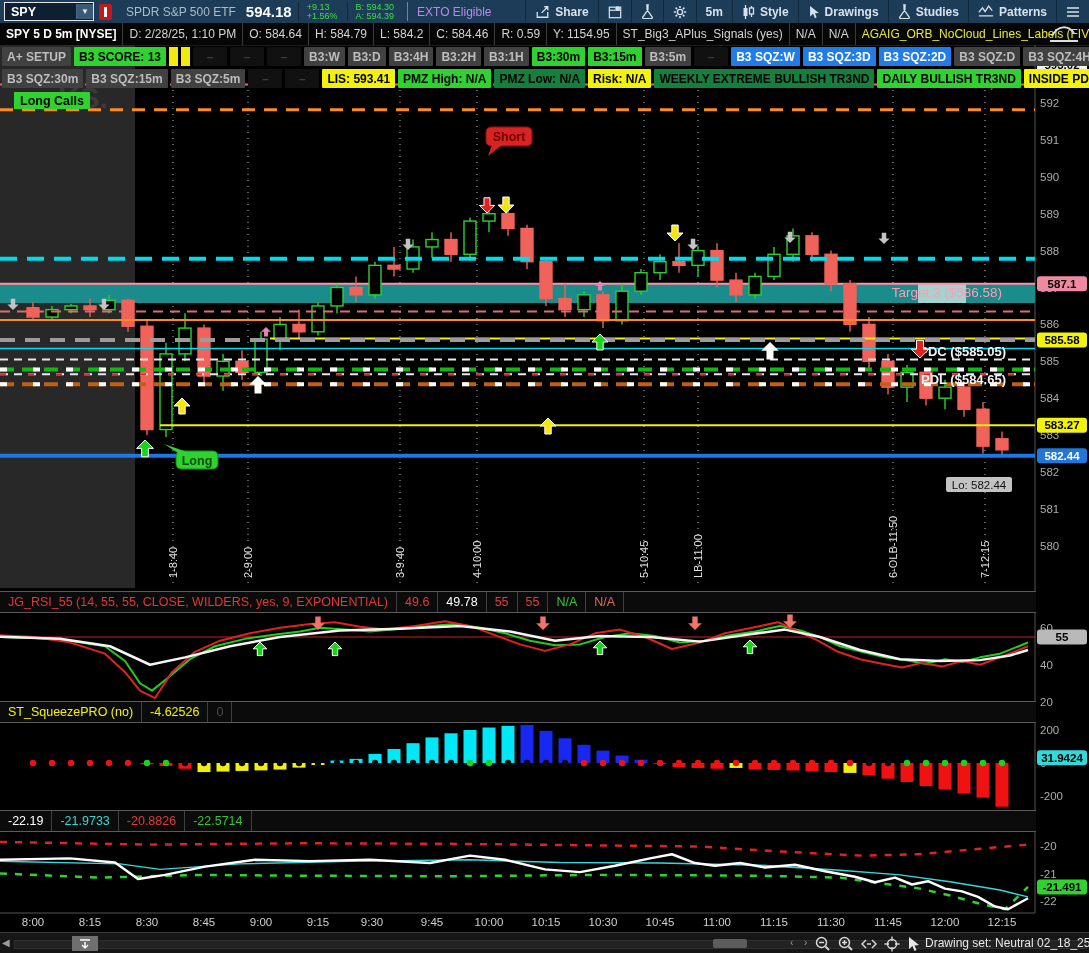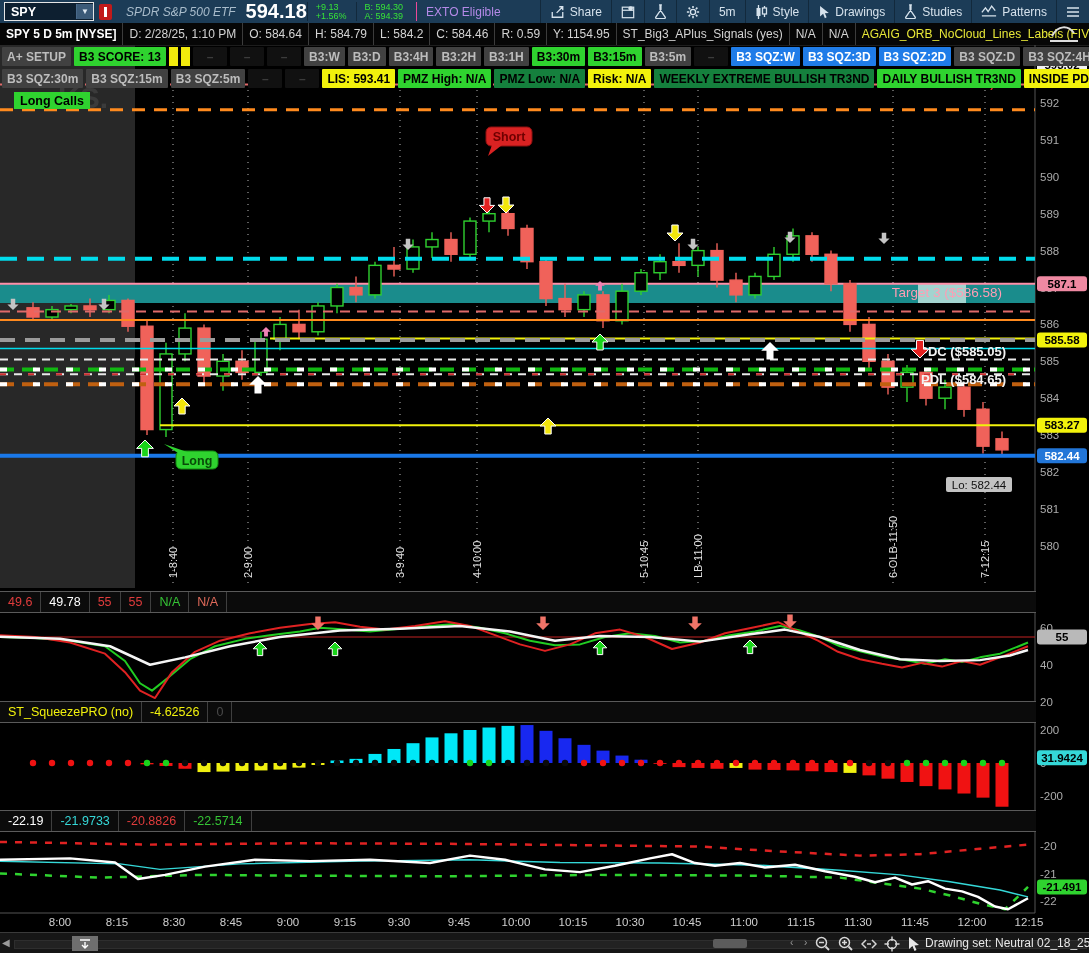--- a/index.html
+++ b/index.html
@@ -9,26 +9,26 @@
   .toolbar{position:absolute;top:0;left:0;width:1089px;height:23px;background:#1c3c57;
            display:flex;align-items:center;color:#d6e2ec;font-size:12px;}
   .symbox{display:flex;align-items:center;background:#0d1f30;border:1px solid #e5e5e5;
           height:17px;margin-left:4px;width:88px;}
   .symbox .sym{color:#fff;font-weight:bold;padding:0 6px;flex:1;font-size:12.5px;}
   .symbox .dd{width:16px;height:15px;background:#3b5a78;border-left:1px solid #49698a;
               color:#dfe9f2;font-size:8px;display:flex;align-items:center;justify-content:center;}
   .alert{width:13px;height:16px;background:#c21a1a;border-radius:2px;margin-left:5px;
          display:flex;align-items:center;justify-content:center;}
   .alert i{display:block;width:3px;height:10px;background:#fff;}
-  .tb-name{color:#a9bccb;margin:0 10px 0 14px;white-space:nowrap;font-style:italic;}
-  .tb-last{color:#fff;font-weight:bold;font-size:20px;margin-right:0;}
+  .tb-name{color:#a9bccb;margin:0 10px 0 14px;white-space:nowrap;}
+  .tb-last{color:#fff;font-weight:bold;font-size:15px;margin-right:6px;}
   .stack{display:flex;flex-direction:column;line-height:9px;font-size:9px;color:#37e337;
          margin-right:9px;border-left:1px solid #12293c;padding-left:8px;height:19px;justify-content:center;}
   .tb-note{color:#b58ae8;margin-left:4px;white-space:nowrap;border-left:1px solid #ec4899;padding-left:9px;height:19px;display:flex;align-items:center;}
-  .tb-right{margin-left:auto;display:flex;align-items:flex-start;height:100%;}
+  .tb-right{margin-left:auto;display:flex;align-items:flex-start;height:100%;font-weight:bold;}
   .tb-btn{display:flex;align-items:center;gap:5px;padding:0 9px;height:100%;
           border-left:1px solid #12293c;white-space:nowrap;cursor:default;}
   .tb-btn svg{display:block;}
   
   .infobar{position:absolute;top:23px;left:0;width:1089px;height:22px;background:#060606;
            border-bottom:1px solid #1d1d1d;display:flex;font-size:12px;color:#d4d4d4;align-items:stretch;}
   .infobar .cell{border-right:1px solid #3c3c3c;padding:3px 6px;white-space:nowrap;display:flex;align-items:center;}
   .infobar .cell.first{color:#fff;font-weight:bold;}
   .infobar .cell.yellow{color:#e8e838;}
   
@@ -42,21 +42,21 @@
   .badge.yellow{background:#f2f20c;color:#000;}
   .badge.red{background:#15803d;color:#000;}
   .badge.dark{background:#111;color:#3c3c3c;min-width:24px;justify-content:center;}
   .ybar{width:9px;background:#f2ea0c;}
   
   .phead{position:absolute;left:0;width:1036px;height:20px;background:#0b0b0b;
          border-top:1px solid #5a5a5a;border-bottom:1px solid #5a5a5a;display:flex;
          font-size:12.5px;align-items:stretch;z-index:4;}
   .phead .cell{border-right:1px solid #3f3f3f;padding:2px 8px;white-space:nowrap;display:flex;align-items:center;}
   
-  .timeaxis{position:absolute;top:914px;left:0;width:951px;height:18px;z-index:4;margin-left:27px;}
+  .timeaxis{position:absolute;top:914px;left:0;width:951px;height:18px;z-index:4;}
   .timeaxis span{position:absolute;transform:translateX(-50%);color:#cfcfcf;font-size:11.5px;top:2px;}
   
   .bottombar{position:absolute;top:932px;left:0;width:1089px;height:21px;background:#161616;
              border-top:1px solid #3a3a3a;z-index:6;color:#e8e8e8;font-size:12px;}
   .bb-track{position:absolute;left:14px;right:2px;top:7px;height:7px;background:#222;border:1px solid #2e2e2e;}
   .bb-jump{position:absolute;left:72px;top:3px;width:26px;height:15px;background:#6f6f6f;display:flex;align-items:center;justify-content:center;}
   .bb-handle{position:absolute;left:713px;top:6px;width:34px;height:9px;background:#5c5c5c;border-radius:2px;}
   .bb-left{position:absolute;left:2px;top:4px;color:#9a9a9a;font-size:10px;}
   .bb-mini{position:absolute;top:4px;color:#9a9a9a;font-size:10px;}
   .bb-icons{position:absolute;left:815px;top:2px;display:flex;gap:7px;align-items:center;height:17px;}
@@ -585,20 +585,21 @@
       <div class="badge yellow">LIS: 593.41</div>
       <div class="badge green">PMZ High: N/A</div>
       <div class="badge red">PMZ Low: N/A</div>
       <div class="badge yellow">Risk: N/A</div>
       <div class="badge red">WEEKLY EXTREME BULLISH TR3ND</div>
       <div class="badge green">DAILY BULLISH TR3ND</div>
       <div class="badge yellow">INSIDE PDH/PDL</div>
     </div>
 
   <div class="phead" id="rsi-head" style="top:591px;">
+      <div class="cell" style="color: rgb(224, 56, 56);">JG_RSI_55 (14, 55, 55, CLOSE, WILDERS, yes, 9, EXPONENTIAL)</div>
       <div class="cell" style="color: rgb(224, 60, 60);">49.6</div>
       <div class="cell" style="color: rgb(255, 255, 255);">49.78</div>
       <div class="cell" style="color: rgb(224, 60, 60);">55</div>
       <div class="cell" style="color: rgb(224, 60, 60);">55</div>
       <div class="cell" style="color: rgb(53, 196, 53);">N/A</div>
       <div class="cell" style="color: rgb(224, 106, 90);">N/A</div>
     </div>
   <div class="phead" id="sqz-head" style="top:701px;">
       <div class="cell" style="color: rgb(242, 242, 12);">ST_SqueezePRO (no)</div>
       <div class="cell" style="color: rgb(242, 242, 12);">-4.62526</div>

